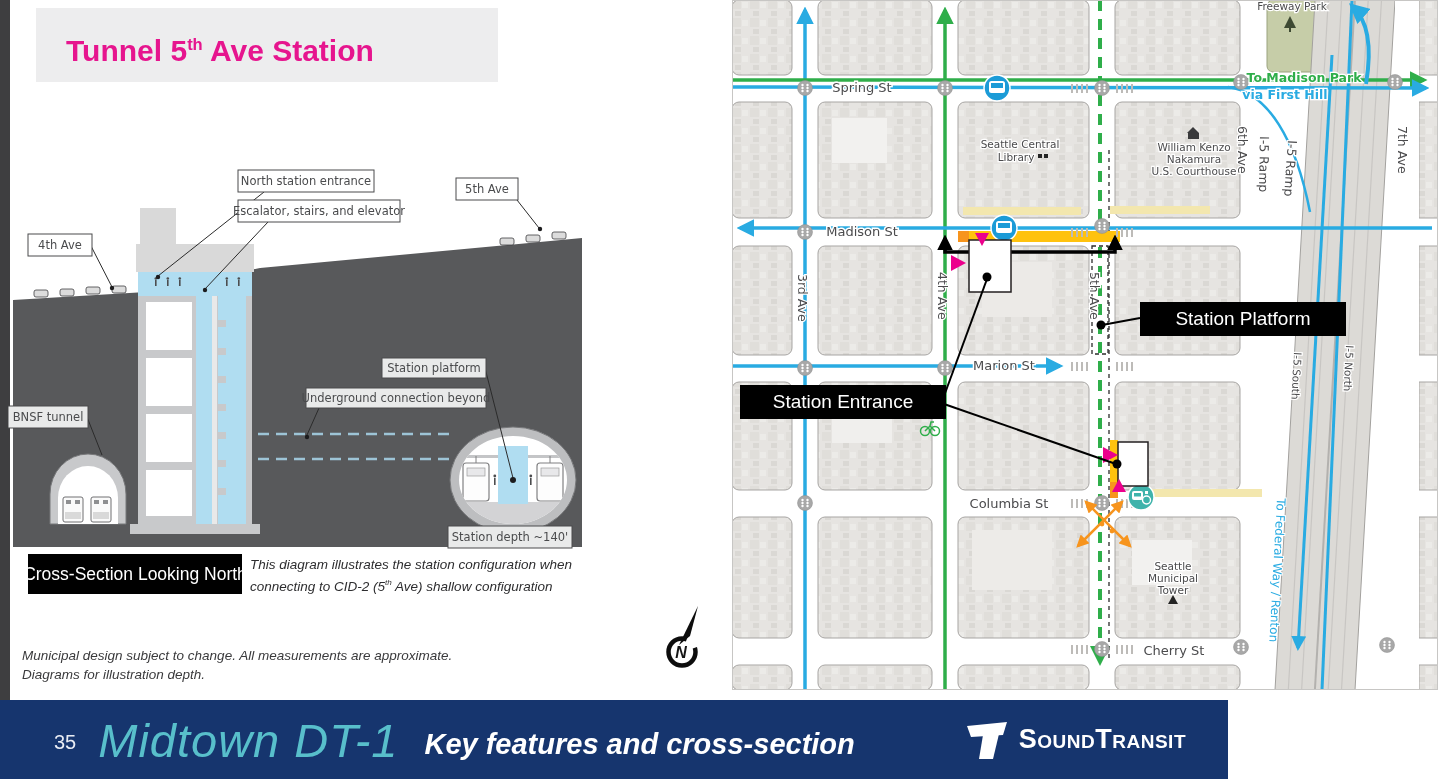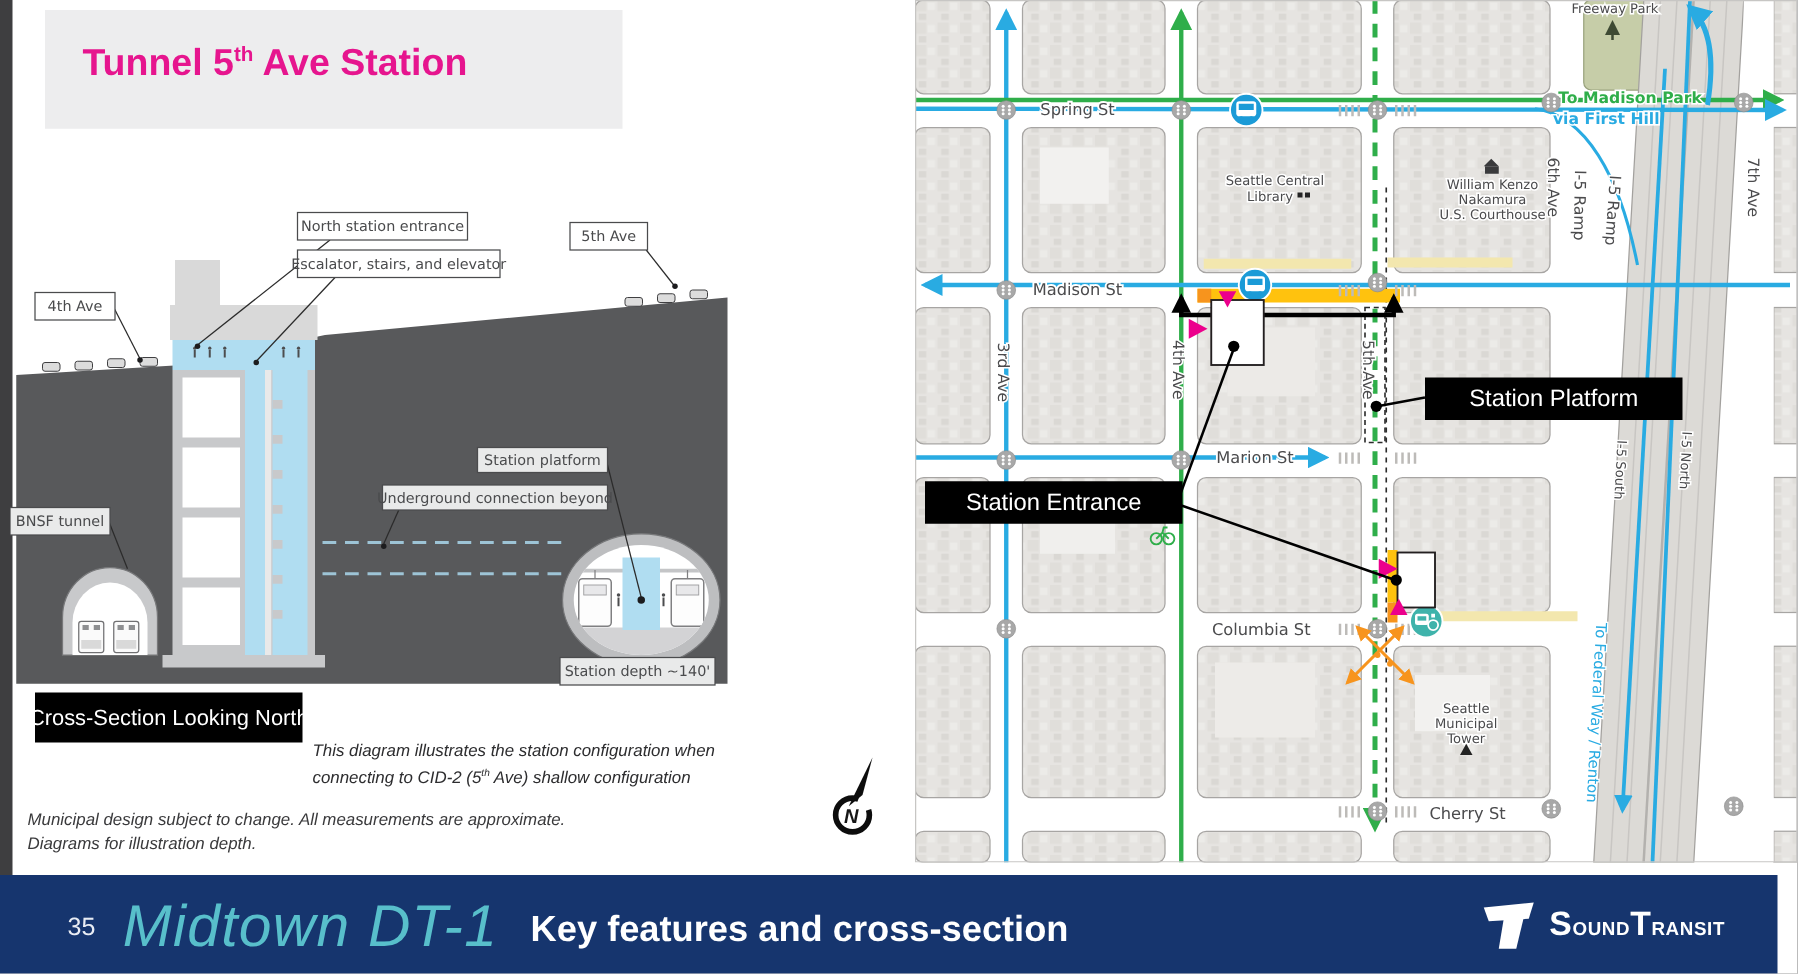--- a/index.html
+++ b/index.html
@@ -1,23 +1,23 @@
 <!DOCTYPE html>
 <html><head>
 <meta charset="utf-8">
 <style>
   html,body{margin:0;padding:0;background:#888;}
   .slide{position:relative;width:1438px;height:779px;background:#ffffff;overflow:hidden;
          font-family:"Liberation Sans",sans-serif;}
   .edge-strip{position:absolute;left:0;top:0;width:10px;height:700px;background:#3e3e40;}
-  .title-box{position:absolute;left:36px;top:8px;width:462px;height:95px;background:#ededee;}
+  .title-box{position:absolute;left:36px;top:8px;width:462px;height:74px;background:#ededee;}
   .title-text{position:absolute;left:30px;top:26px;font-size:30px;font-weight:bold;color:#e6158e;}
   .title-text sup{font-size:0.55em;}
   .note{position:absolute;left:250px;top:556px;width:430px;font-size:13.5px;font-style:italic;
-        color:#2d2d2f;line-height:18px;margin-top:36px;}
+        color:#2d2d2f;line-height:18px;}
   .note sup{font-size:0.6em;}
   .disclaimer{position:absolute;left:22px;top:646px;font-size:13.5px;font-style:italic;
         color:#3a3a3c;line-height:19px;}
   .cs-svg{position:absolute;left:8px;top:150px;}
   .map-svg{position:absolute;left:732px;top:0px;}
   .compass-svg{position:absolute;left:652px;top:600px;}
   
   .cs-t{font-family:"DejaVu Sans",sans-serif;font-size:11.5px;fill:#4a4b4d;}
   .cs-cap{font-family:"Liberation Sans",sans-serif;font-size:17.5px;fill:#ffffff;}
   .mt{font-family:"DejaVu Sans",sans-serif;font-size:13px;fill:#4b4b4d;
@@ -28,31 +28,31 @@
       stroke:#ffffff;stroke-width:2.5px;paint-order:stroke;}
   .mtg{font-family:"DejaVu Sans",sans-serif;font-size:12.5px;font-weight:600;fill:#2fae4a;
       stroke:#ffffff;stroke-width:2.5px;paint-order:stroke;}
   .mtb{font-family:"DejaVu Sans",sans-serif;font-size:12.5px;font-weight:600;fill:#29abe2;
       stroke:#ffffff;stroke-width:2.5px;paint-order:stroke;}
   .mtbr{font-family:"DejaVu Sans",sans-serif;font-size:12px;fill:#29abe2;
       stroke:#ffffff;stroke-width:2px;paint-order:stroke;}
   .co-t{font-family:"Liberation Sans",sans-serif;font-size:19px;fill:#ffffff;}
   .blk{fill:url(#bld);stroke:#a7a5a3;stroke-width:1;}
   
-  .footer{position:absolute;left:0;top:700px;width:1422px;height:79px;background:#16356e;
+  .footer{position:absolute;left:0;top:700px;width:1228px;height:79px;background:#16356e;
           display:flex;align-items:flex-start;}
   .f-num{margin-left:54px;font-size:20px;color:#e8ecf4;align-self:center;padding-top:6px;}
   .f-route{margin-left:22px;font-size:47px;font-weight:normal;font-style:italic;color:#58bfcb;
            align-self:center;padding-top:2px;letter-spacing:1px;}
-  .f-sub{margin-left:26px;font-size:29px;font-weight:bold;color:#ffffff;
+  .f-sub{margin-left:26px;font-size:29px;font-weight:bold;font-style:italic;color:#ffffff;
          align-self:center;padding-top:10px;}
   .f-logo{margin-left:auto;margin-right:42px;display:flex;align-items:center;align-self:center;}
   .f-brand{color:#ffffff;font-weight:bold;letter-spacing:0.5px;margin-left:8px;white-space:nowrap;}
   .f-brand .big{font-size:27px;}
-  .f-brand .sm{font-size:15px;}
+  .f-brand .sm{font-size:19px;}
 </style>
 </head>
 <body>
 
 <div class="slide">
 
   <div class="edge-strip"></div>
 
   <div class="title-box">
     <div class="title-text"><span>Tunnel 5</span><sup>th</sup><span> Ave Station</span></div>

